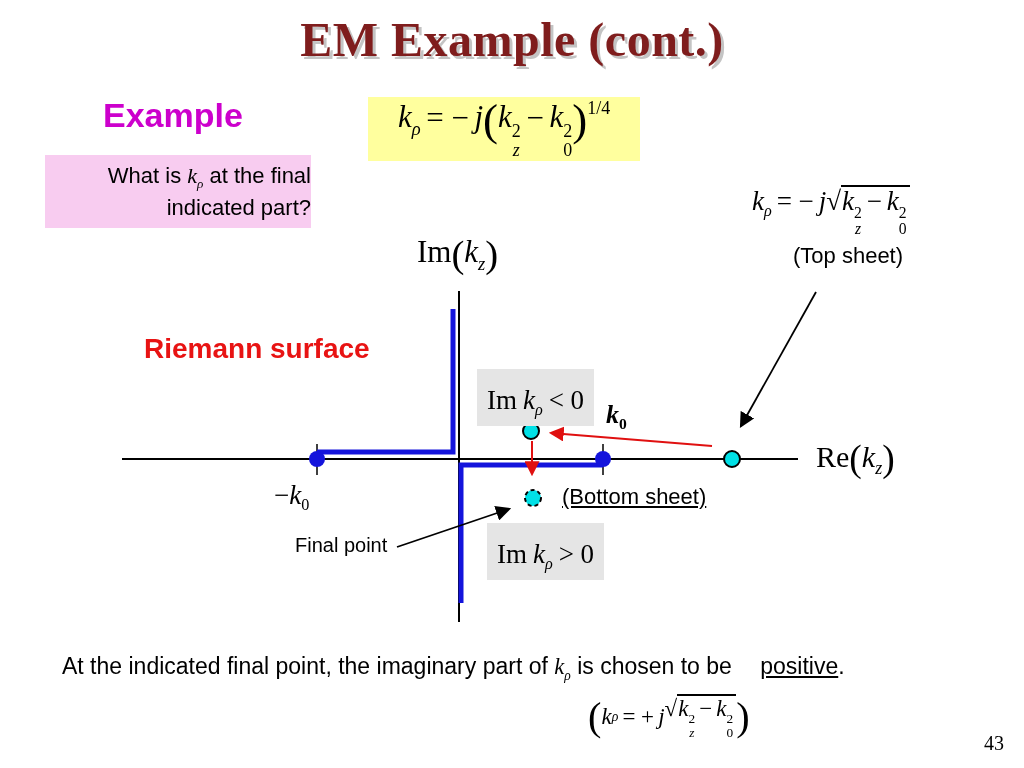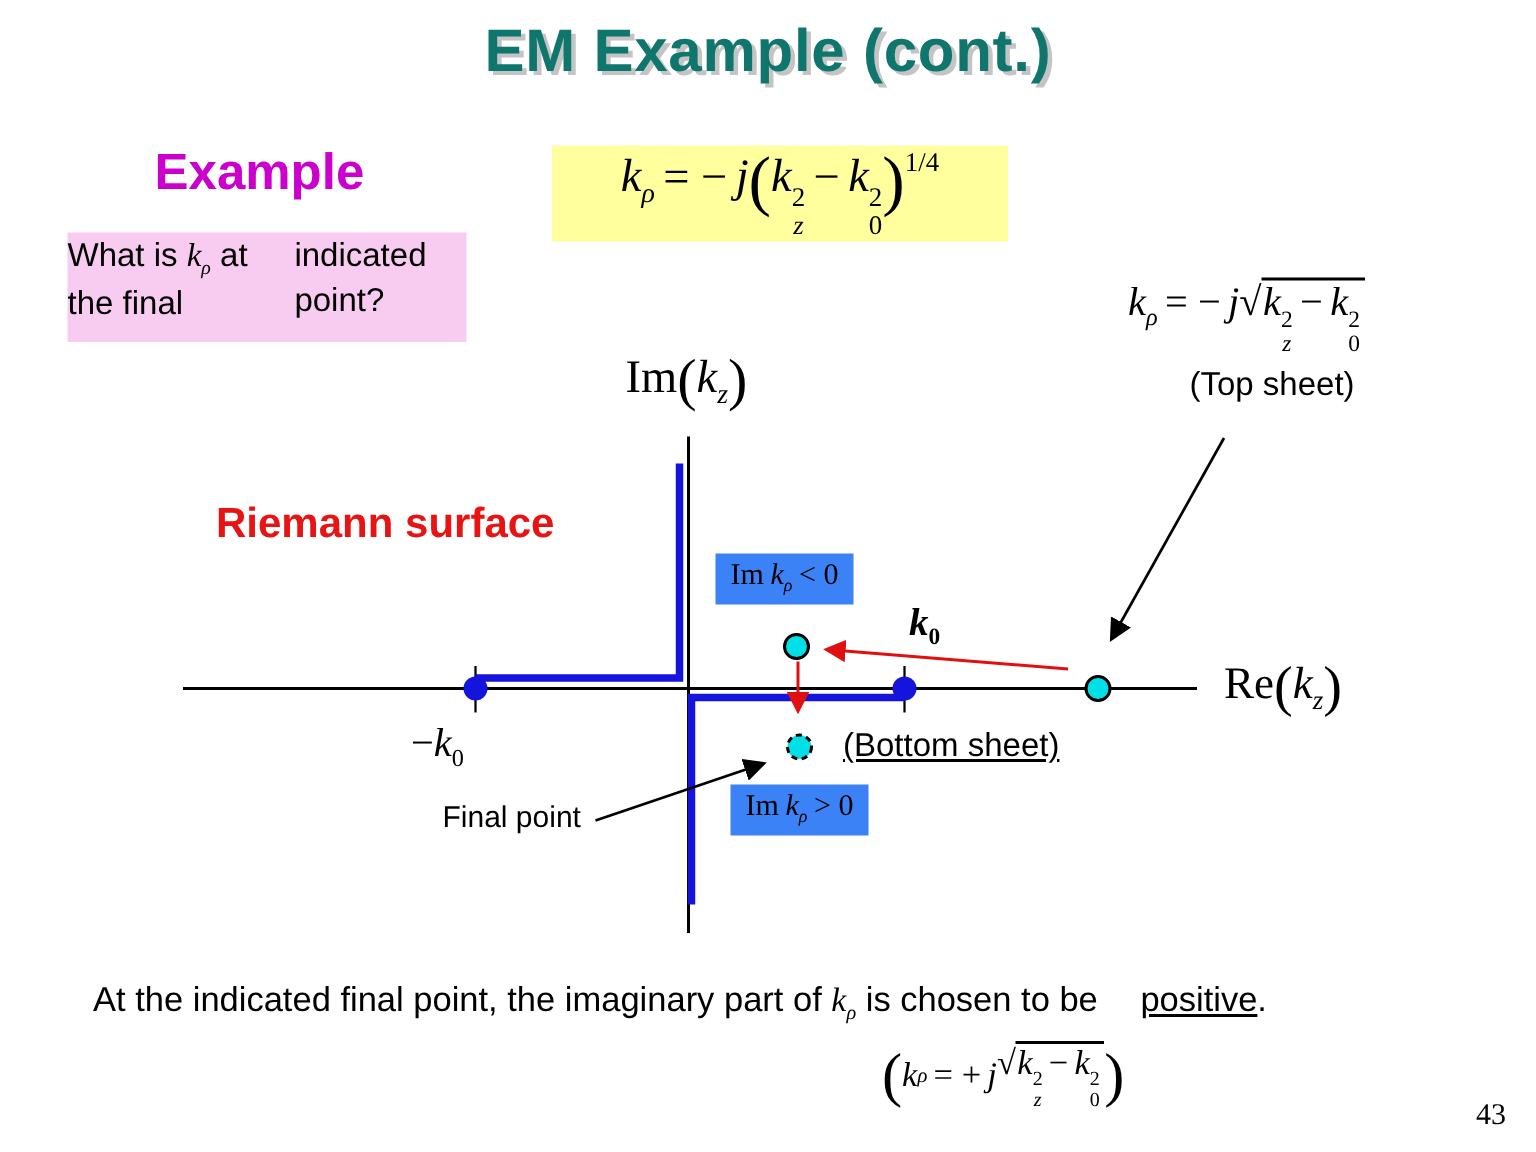--- a/index.html
+++ b/index.html
@@ -3,33 +3,33 @@
 <meta charset="utf-8">
 <style>
   html,body { margin:0; padding:0; background:#888; }
   .slide {
     position:relative; width:1024px; height:768px; background:#ffffff;
     overflow:hidden; font-family:"Liberation Sans", sans-serif; color:#000;
   }
   
   .title {
     position:absolute; top:12px; left:0; width:100%; text-align:center;
-    font-size:40px; font-weight:bold; color:#0f766e;
-    text-shadow:3px 3px 0 #c4c4c4; letter-spacing:0.5px;
+    font-size:48px; font-weight:bold; color:#7f1d1d;
+    text-shadow:3px 3px 0 #c4c4c4; letter-spacing:0.5px;font-family:Liberation Serif, serif;
   }
   .example-heading {
     position:absolute; left:103px; top:96px; font-size:34px; font-weight:bold; color:#CC00CC;text-align:right;
   }
   .pink-box {
     position:absolute; left:45px; top:155px; width:266px; height:73px;
-    background:#F8CCF0; display:flex; justify-content:center;
-    text-align:left; font-size:22px; line-height:1.35;
+    background:#F8CCF0; display:flex; flex-direction:column; justify-content:center;
+    text-align:right; font-size:22px; line-height:1.35;
   }
   .formula-box {
-    position:absolute; left:368px; top:97px; width:304px; height:64px;
+    position:absolute; left:368px; top:97px; width:272px; height:64px;
     background:#FFFF9E; display:flex; align-items:center; justify-content:center;
     font-size:31px; line-height:1;
   }
   .math { font-family:"Liberation Serif", serif; font-style:italic; }
   .rm { font-style:normal; }
   .mx { margin:0 0.18em; }
   .ml { margin-left:0.22em; }
   sub.sb { font-size:0.6em; }
   sup.sup { font-size:0.58em; vertical-align:0.75em; }
   .bigp { font-size:1.45em; vertical-align:-0.17em; font-weight:400; }
@@ -44,21 +44,21 @@
   .topright-formula { position:absolute; left:752px; top:185px; font-size:27px; line-height:1; }
   .top-sheet   { position:absolute; left:793px; top:243px; font-size:22px; }
   .im-axis     { position:absolute; left:417px; top:231px; font-size:31px; line-height:1.2; }
   .re-axis     { position:absolute; left:816px; top:436px; font-size:30px; line-height:1.2; }
   .pbig { font-size:1.25em; vertical-align:-0.12em; }
   .riemann {
     position:absolute; left:144px; top:333px; font-size:28px; font-weight:bold; color:#E81313;
   }
   .neg-k0 { position:absolute; left:274px; top:480px; font-size:27px; }
   .k0-label { position:absolute; left:606px; top:400px; font-size:26px;font-weight:bold; }
-  .im-box { position:absolute; background:#3b82f6; padding:3px 10px 6px 10px; font-size:20px; line-height:1.1; }
+  .im-box { position:absolute; background:#e5e5e5; padding:17px 10px 6px 10px; font-size:27px; line-height:1.1; }
   .im-neg { left:477px; top:369px; }
   .im-pos { left:487px; top:523px; }
   .bottom-sheet { position:absolute; left:562px; top:484px; font-size:22px;text-decoration:underline; }
   .final-point  { position:absolute; left:295px; top:534px; font-size:20px; }
   .bottom-text  { position:absolute; left:62px; top:653px; font-size:23px; }
   .bottom-text .math { font-size:0.98em; }
   .ul { text-decoration:underline;margin-left:22px; }
   .bottom-formula {
     position:absolute; left:588px; top:694px; font-size:23px; line-height:1;
     display:flex; align-items:center;
@@ -75,21 +75,21 @@
 <div class="slide">
 
   <div class="title">EM Example (cont.)</div>
 
   <div class="example-heading">Example</div>
 
   <div class="pink-box">
     <div>
       <span>What is </span><span class="math"><i>k</i><sub class="sb">ρ</sub></span><span> at the final</span>
     </div>
-    <div>indicated point?</div>
+    <div>indicated part?</div>
   </div>
 
   <div class="formula-box">
     <span class="math"><i>k</i><sub class="sb">ρ</sub><span class="rm mx">= −</span><i>j</i><span class="rm bigp">(</span><i>k</i><span class="stack">
           <span class="rm">2</span>
           <span>z</span>
         </span><span class="rm mx">−</span><i>k</i><span class="stack">
           <span class="rm">2</span>
           <span class="rm">0</span>
         </span><span class="rm bigp">)</span><sup class="sup rm">1/4</sup></span>

